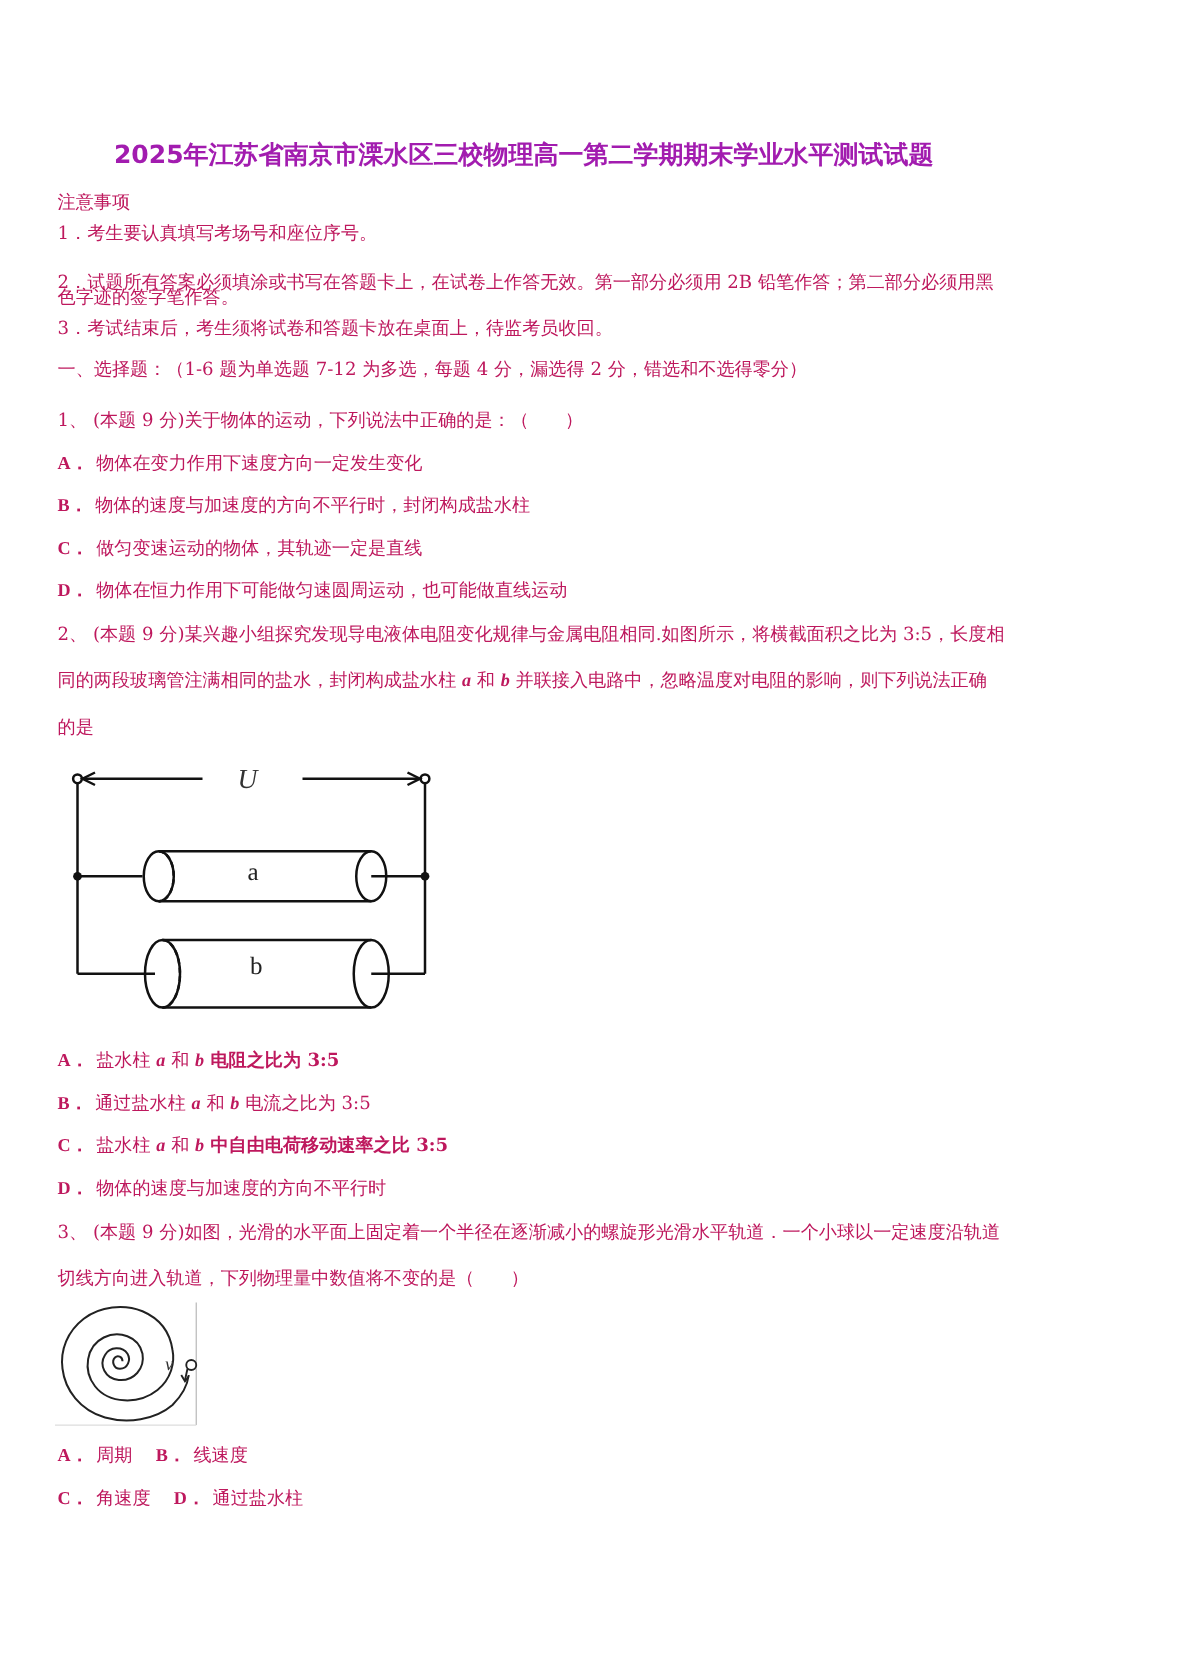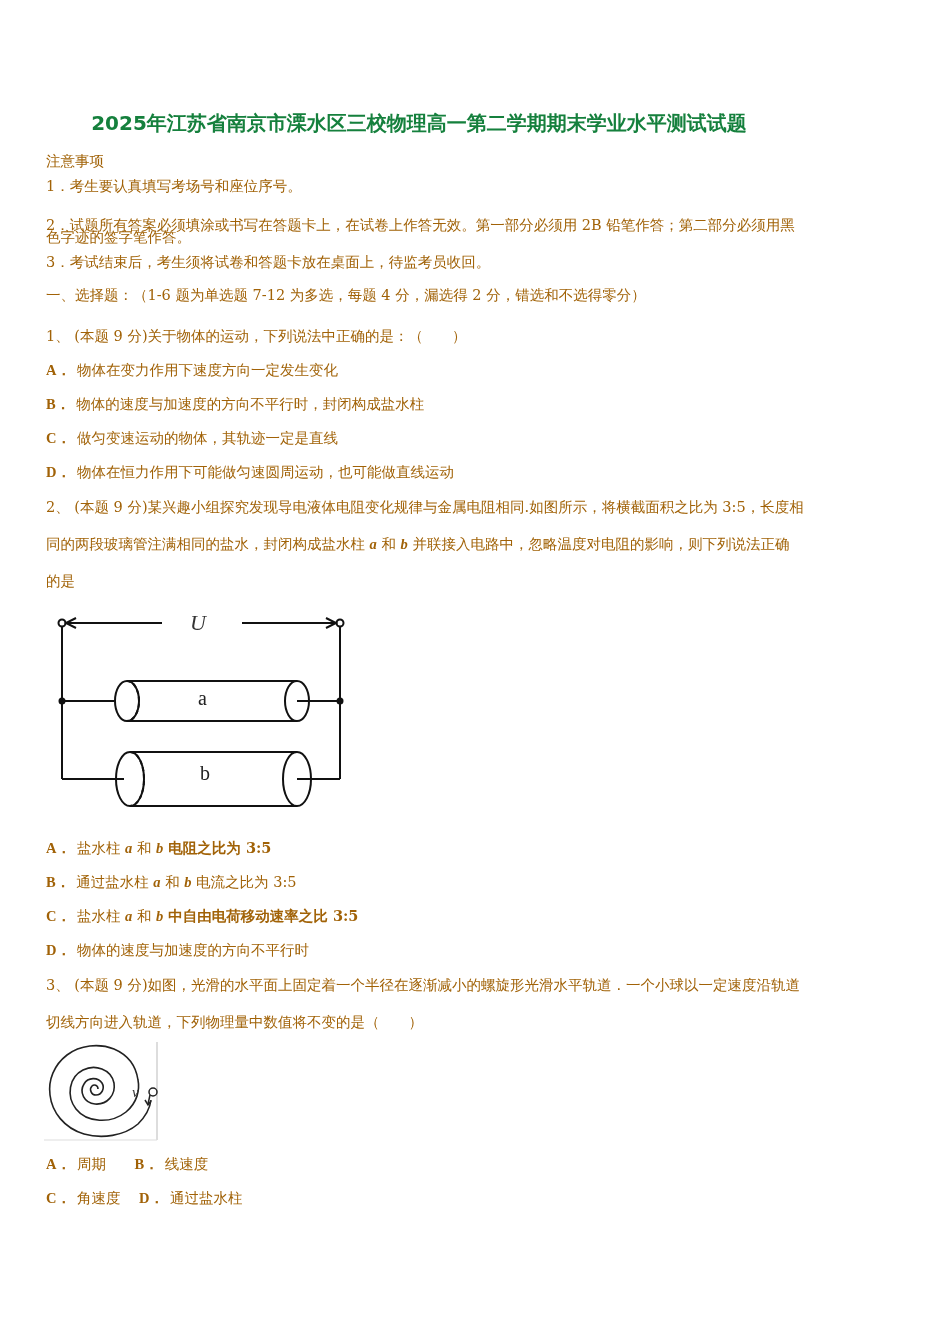--- a/index.html
+++ b/index.html
@@ -4,24 +4,24 @@
   <style>
     html, body { margin: 0; padding: 0; background: #ffffff; }
     body {
       width: 950px; height: 1344px; position: relative; overflow: hidden;
       font-family: "DejaVu Serif", "Liberation Serif", serif;
       color: #111;
     }
     .title {
       position: absolute; left: 0; top: 110px; width: 838px; text-align: center;
       font-family: "DejaVu Sans", "Liberation Sans", sans-serif;
-      font-weight: bold; font-size: 20px; letter-spacing: 0px; color: #15803d;
+      font-weight: bold; font-size: 20px; letter-spacing: 0px; color: #a21caf;
     }
     .line {
-      position: absolute; left: 46px; font-size: 14.5px; white-space: nowrap; color: #a16207;
+      position: absolute; left: 46px; font-size: 14.5px; white-space: nowrap; color: #be185d;
     }
     .opt-letter { font-weight: bold; font-family: "Liberation Serif", serif; margin-right: 6px; }
     .it { font-style: italic; font-weight: bold; font-family: "Liberation Serif", serif; }
     .figure { position: absolute; }
   </style>
 </head>
 <body>
 
 <div class="title">2025年江苏省南京市溧水区三校物理高一第二学期期末学业水平测试试题</div>
 
@@ -114,18 +114,18 @@
     <path d="M54,49 C54,45 50,44 48,46 C45,49 47,55 52,55 C58,55 61,48 58,43 C54,37 44,37 40,44 C35,52 40,63 51,64 C63,65 72,55 70,43 C67,29 51,24 39,30 C25,37 22,56 32,69 C43,83 67,84 82,72 C93,63 96,50 94,40 C92,26 84,15 70,9 C55,3 36,5 23,15 C10,25 4,40 6,55 C8,72 20,88 40,94 C58,99 80,96 94,84 C101,77 106,68 107,60" stroke="#222" stroke-width="1.6" fill="none"></path>
     <circle cx="109" cy="52" r="4" stroke="#222" stroke-width="1.5" fill="#fff"></circle>
     <path d="M106,55 L104,64" stroke="#222" stroke-width="1.5"></path>
     <polyline points="101,60 104,65 107,61" stroke="#222" stroke-width="1.5" fill="none"></polyline>
   </svg>
   <span style="position:absolute; left:88px; top:44px; font-size:15px; font-style:italic; color:#333; font-family:'Liberation Serif', serif;">v</span>
 </div>
 
 <div class="line" style="top:1155px;">
   <span><span class="opt-letter">A．</span><span>周期</span></span>
-  <span style="margin-left:24px;"><span class="opt-letter">B．</span><span>线速度</span></span>
+  <span style="margin-left:14px;"><span class="opt-letter">B．</span><span>线速度</span></span>
 </div>
 <div class="line" style="top:1189px;">
   <span><span class="opt-letter">C．</span><span>角速度</span></span>
   <span style="margin-left:14px;"><span class="opt-letter">D．</span><span>通过盐水柱</span></span>
 </div>
 
 </body></html>

